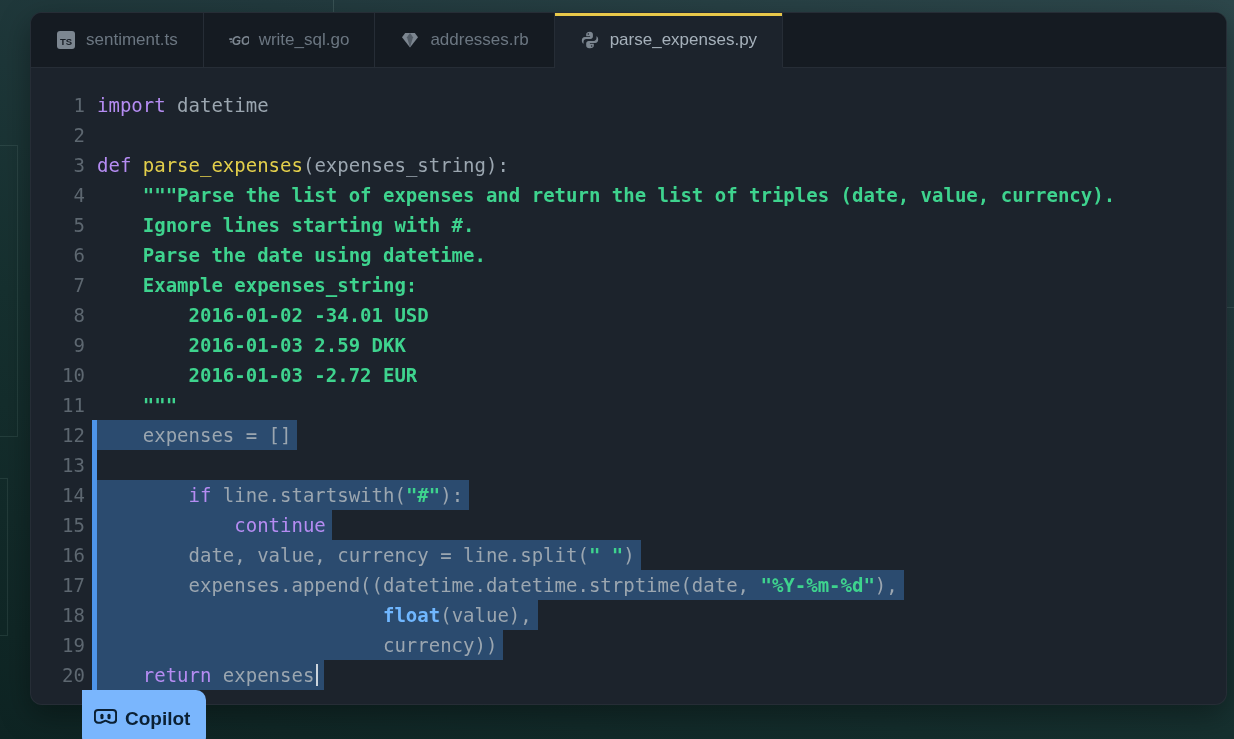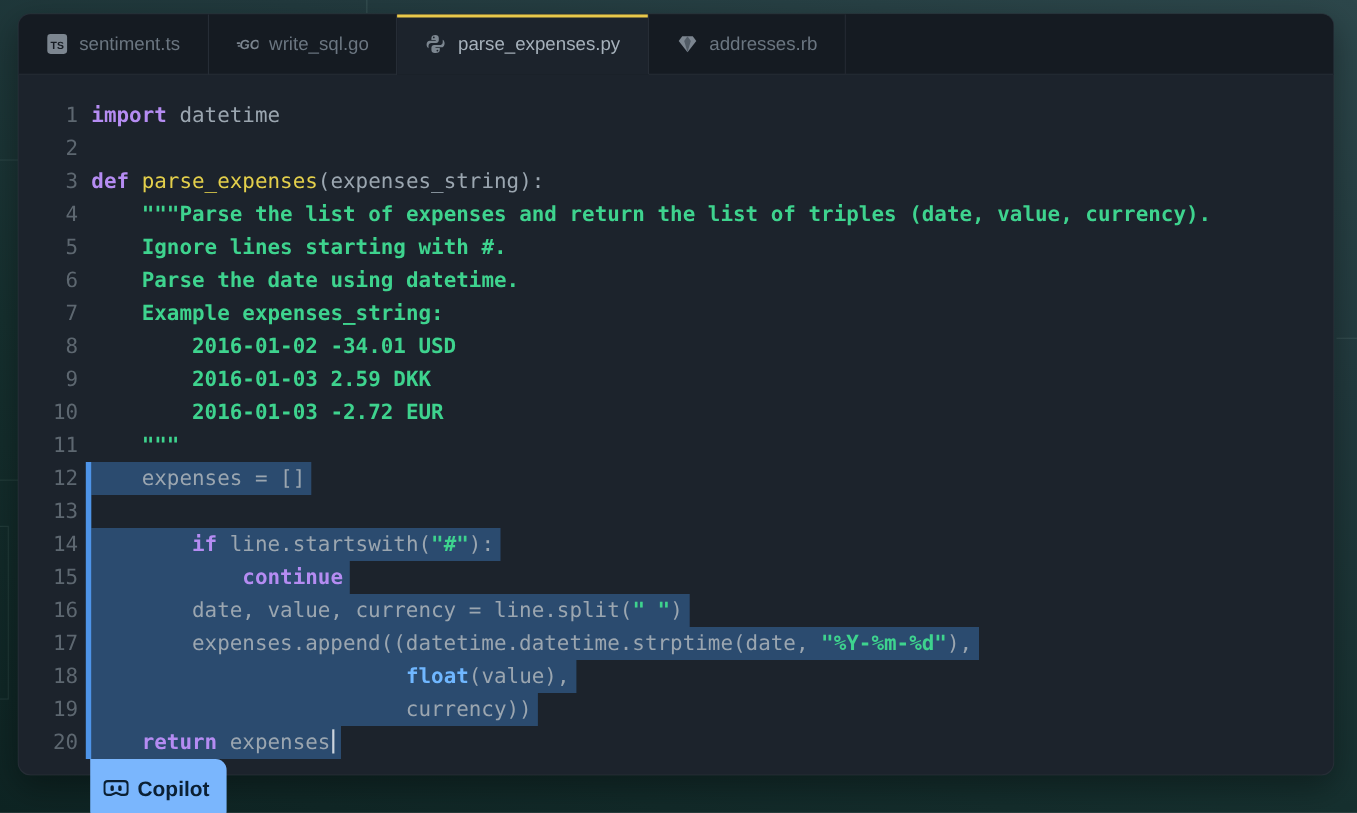--- a/index.html
+++ b/index.html
@@ -19,21 +19,21 @@
     background:linear-gradient(200deg,var(--bg-a) 0%,var(--bg-b) 30%,var(--bg-c) 62%,var(--bg-d) 100%);
   }
   
   .decor{position:absolute;border:1px solid rgba(190,225,215,.10);pointer-events:none}
   .decor-box1{left:-30px;top:145px;width:48px;height:292px}
   .decor-box2{left:-30px;top:478px;width:38px;height:158px}
   .decor-vline{position:absolute;left:333px;top:0;width:1px;height:12px;background:rgba(190,225,215,.14)}
   .decor-hline{position:absolute;right:0;top:307px;width:19px;height:1px;background:rgba(190,225,215,.12)}
 
   .editor{
-    position:absolute;left:16px;top:12px;width:1197px;height:693px;
+    position:absolute;left:30px;top:12px;width:1197px;height:693px;
     background:var(--editor-bg);border-radius:12px;overflow:hidden;
     border:1px solid rgba(205,217,229,.06);
     box-shadow:0 10px 30px rgba(0,0,0,.35);
   }
   .tabbar{display:flex;height:55px;background:var(--tabbar-bg);align-items:stretch}
   .tab{
     display:flex;align-items:center;gap:10px;padding:0 25px;
     border-right:1px solid var(--border);border-bottom:1px solid var(--border);
     font-size:17px;color:var(--tab-inactive-fg);cursor:pointer;white-space:nowrap;
   }
@@ -52,21 +52,21 @@
     color:var(--code-default);
   }
   .line{display:flex;height:30px;line-height:30px;white-space:pre}
   .ln{width:54px;flex:none;text-align:right;color:var(--gutter)}
   .barslot{width:12px;flex:none;position:relative}
   .line.sel .barslot::after{
     content:"";position:absolute;right:0;top:0;width:5px;height:100%;background:var(--sel-bar);
   }
   .txt{flex:none;white-space:pre}
   .line.sel .txt{background:var(--sel-bg);padding-right:6px}
-  .tok-kw{color:var(--kw);font-weight:bold}
+  .tok-kw{color:var(--kw);font-weight:normal}
   .tok-fn{color:var(--fn);font-weight:normal}
   .tok-str{color:var(--str);font-weight:bold}
   .tok-bi{color:var(--bi);font-weight:bold}
   .tok-pl{color:var(--code-default)}
   .caret{display:inline-block;width:2px;height:22px;background:var(--caret);vertical-align:-4px;margin-left:2px}
 
   .copilot-badge{
     position:absolute;left:82px;top:690px;height:57px;z-index:10;
     display:flex;align-items:center;gap:8px;padding:0 16px 0 12px;
     background:var(--badge-bg);color:var(--badge-fg);
@@ -97,37 +97,37 @@
       <div class="tab">
         <span class="tabicon">
           <svg viewBox="0 0 20 20">
             <rect x="0" y="8.3" width="3.5" height="1.6" rx="0.8" fill="var(--icon-gray)"></rect>
             <rect x="1" y="11.2" width="2.5" height="1.4" rx="0.7" fill="var(--icon-gray)"></rect>
             <text x="12" y="14.5" text-anchor="middle" font-family="Liberation Sans,sans-serif" font-size="12" font-weight="bold" font-style="italic" fill="var(--icon-gray)">GO</text>
           </svg>
         </span>
         <span>write_sql.go</span>
       </div>
+      <div class="tab">
+        <span class="tabicon">
+          <svg viewBox="0 0 20 20">
+            <path d="M5.2 3h9.6L18 7.2 10 17.5 2 7.2 5.2 3z" fill="var(--icon-gray)"></path>
+            <path d="M10 17.5 7 7.2l3-4.2 3 4.2-3 10.3z" fill="#525c66"></path>
+          </svg>
+        </span>
+        <span>addresses.rb</span>
+      </div>
       <div class="tab active">
         <span class="tabicon">
           <svg viewBox="0 0 22 22" fill="var(--icon-gray)">
             <path d="M10.9 2c-2.6 0-4.1 1.1-4.1 3v1.9h4.3v.8H5.3C3.3 7.7 2 9.2 2 11.6c0 1.7.6 3 1.9 3.6v-2.4c0-1.6 1.3-2.9 2.9-2.9h4.7c1.5 0 2.7-1.2 2.7-2.7V5c0-1.9-1.4-3-3.3-3zM9.2 3.5a.9.9 0 1 1 0 1.8.9.9 0 0 1 0-1.8z"></path>
             <path d="M11.1 20c2.6 0 4.1-1.1 4.1-3v-1.9h-4.3v-.8h5.8c2 0 3.3-1.5 3.3-3.9 0-1.7-.6-3-1.9-3.6v2.4c0 1.6-1.3 2.9-2.9 2.9H9.5c-1.5 0-2.7 1.2-2.7 2.7V17c0 1.9 1.4 3 3.3 3zm1.7-1.5a.9.9 0 1 1 0-1.8.9.9 0 0 1 0 1.8z"></path>
           </svg>
         </span>
         <span>parse_expenses.py</span>
-      </div>
-      <div class="tab">
-        <span class="tabicon">
-          <svg viewBox="0 0 20 20">
-            <path d="M5.2 3h9.6L18 7.2 10 17.5 2 7.2 5.2 3z" fill="var(--icon-gray)"></path>
-            <path d="M10 17.5 7 7.2l3-4.2 3 4.2-3 10.3z" fill="#525c66"></path>
-          </svg>
-        </span>
-        <span>addresses.rb</span>
       </div>
       <div class="tabfill"></div>
   </div>
   <div class="code">
       <div class="line"><span class="ln">1</span><span class="barslot"></span><span class="txt"><span class="tok-kw">import</span><span class="tok-pl"> datetime</span></span></div>
       <div class="line"><span class="ln">2</span><span class="barslot"></span><span class="txt"></span></div>
       <div class="line"><span class="ln">3</span><span class="barslot"></span><span class="txt"><span class="tok-kw">def</span><span class="tok-pl"> </span><span class="tok-fn">parse_expenses</span><span class="tok-pl">(expenses_string):</span></span></div>
       <div class="line"><span class="ln">4</span><span class="barslot"></span><span class="txt"><span class="tok-pl">    </span><span class="tok-str">"""Parse the list of expenses and return the list of triples (date, value, currency).</span></span></div>
       <div class="line"><span class="ln">5</span><span class="barslot"></span><span class="txt"><span class="tok-pl">    </span><span class="tok-str">Ignore lines starting with #.</span></span></div>
       <div class="line"><span class="ln">6</span><span class="barslot"></span><span class="txt"><span class="tok-pl">    </span><span class="tok-str">Parse the date using datetime.</span></span></div>

